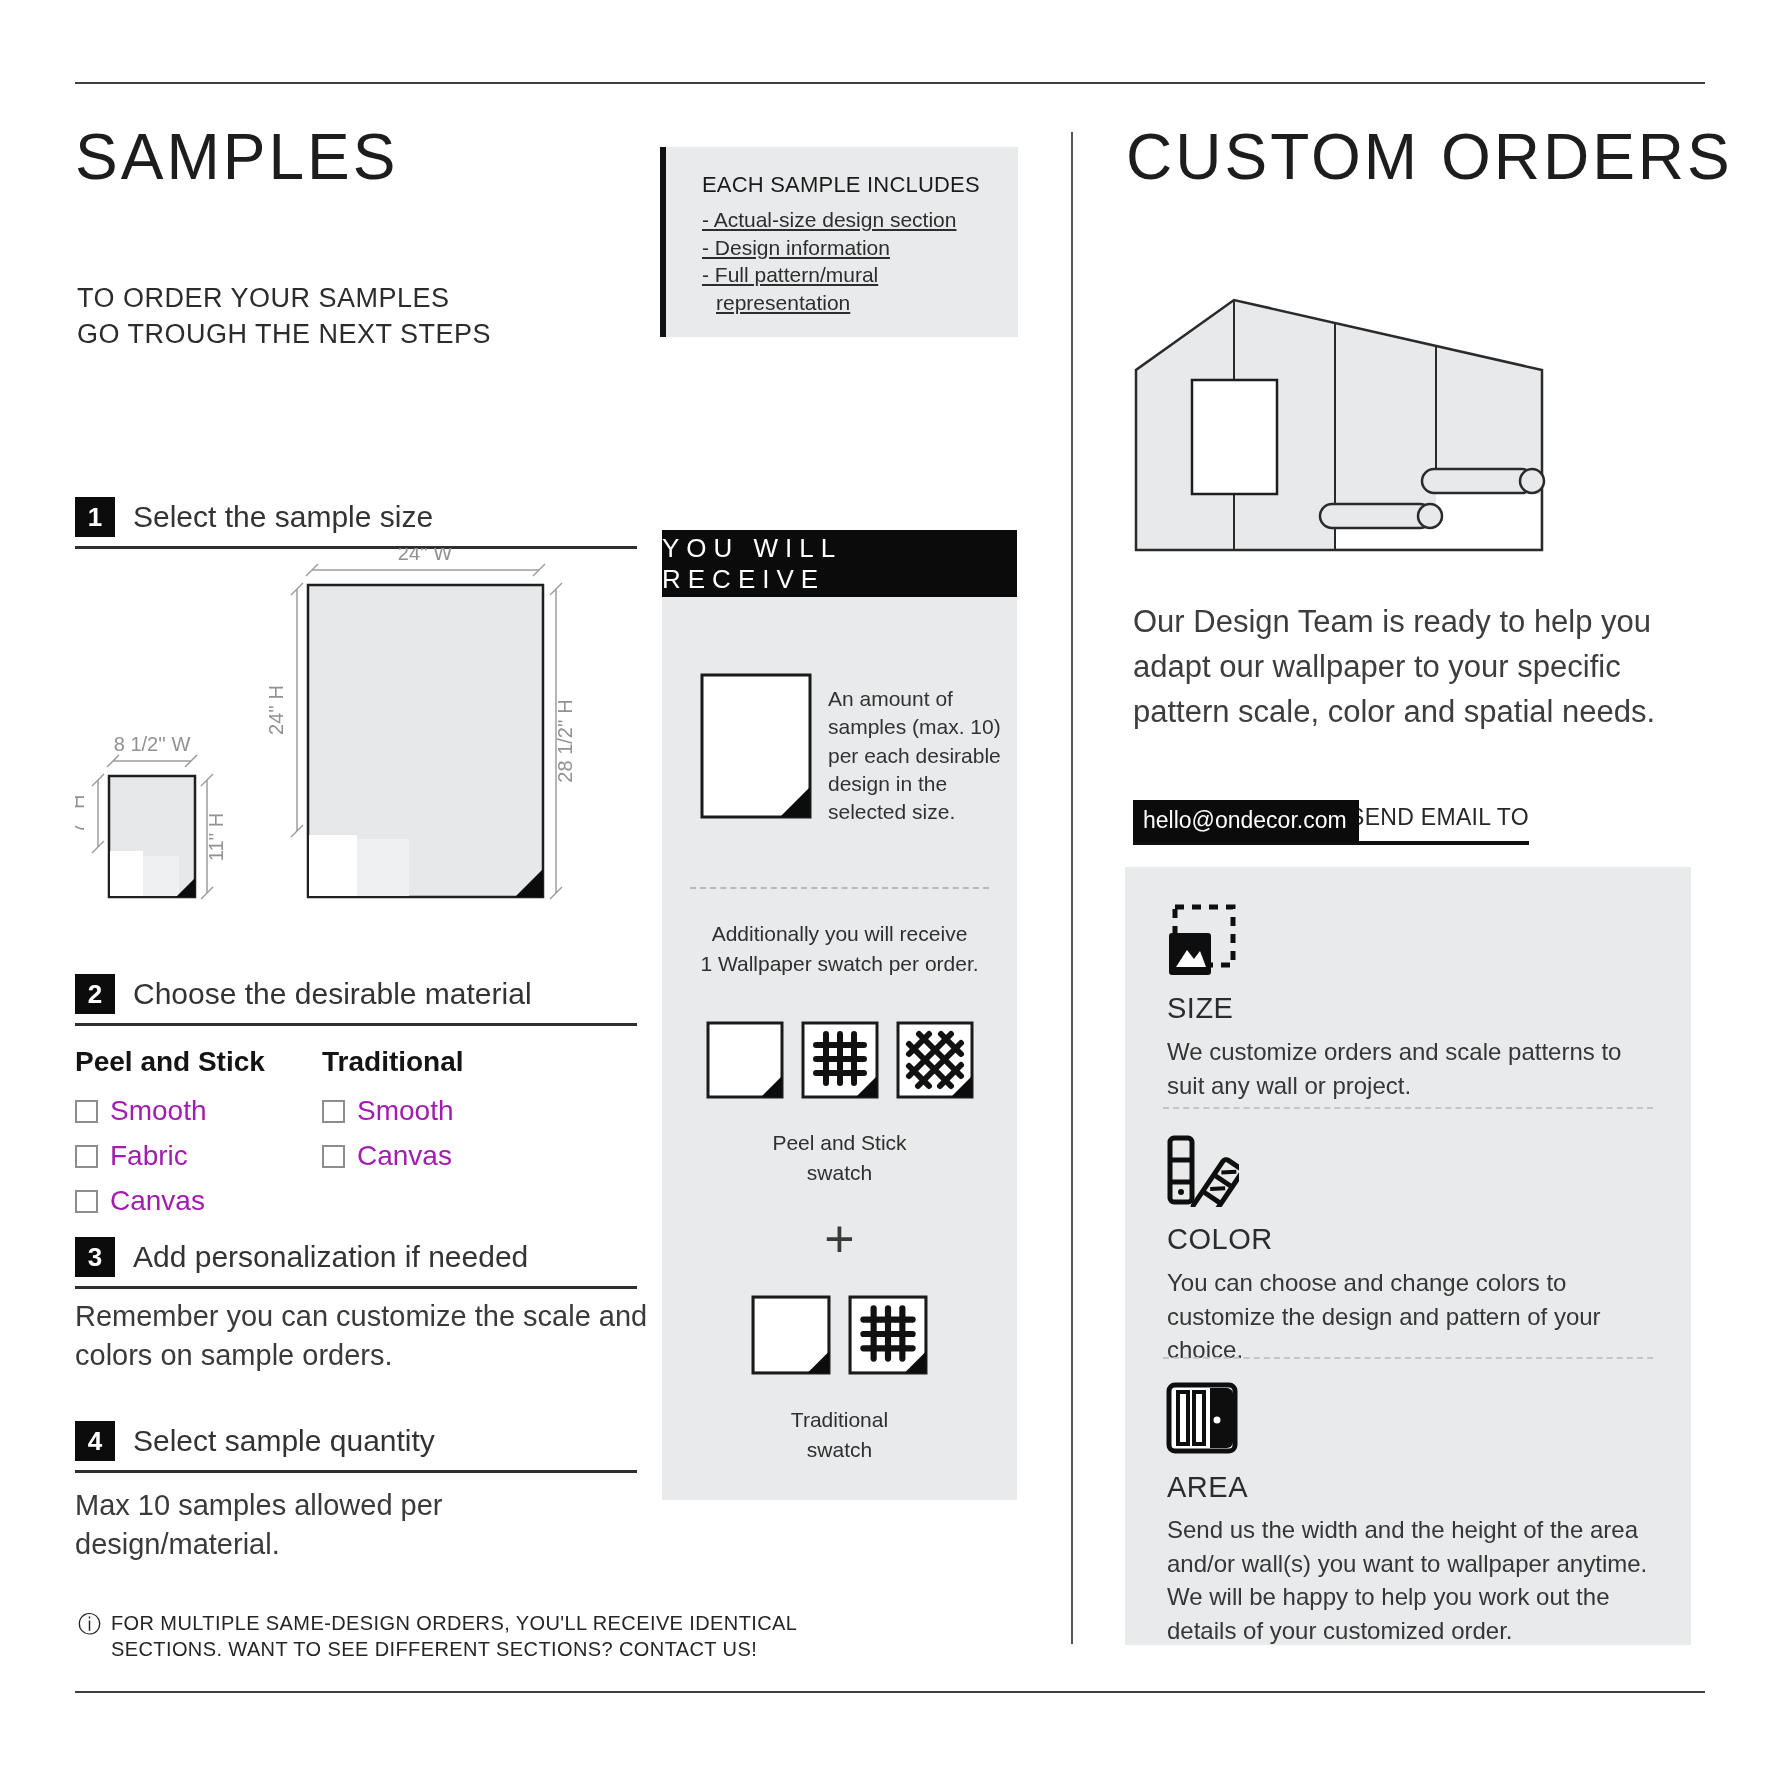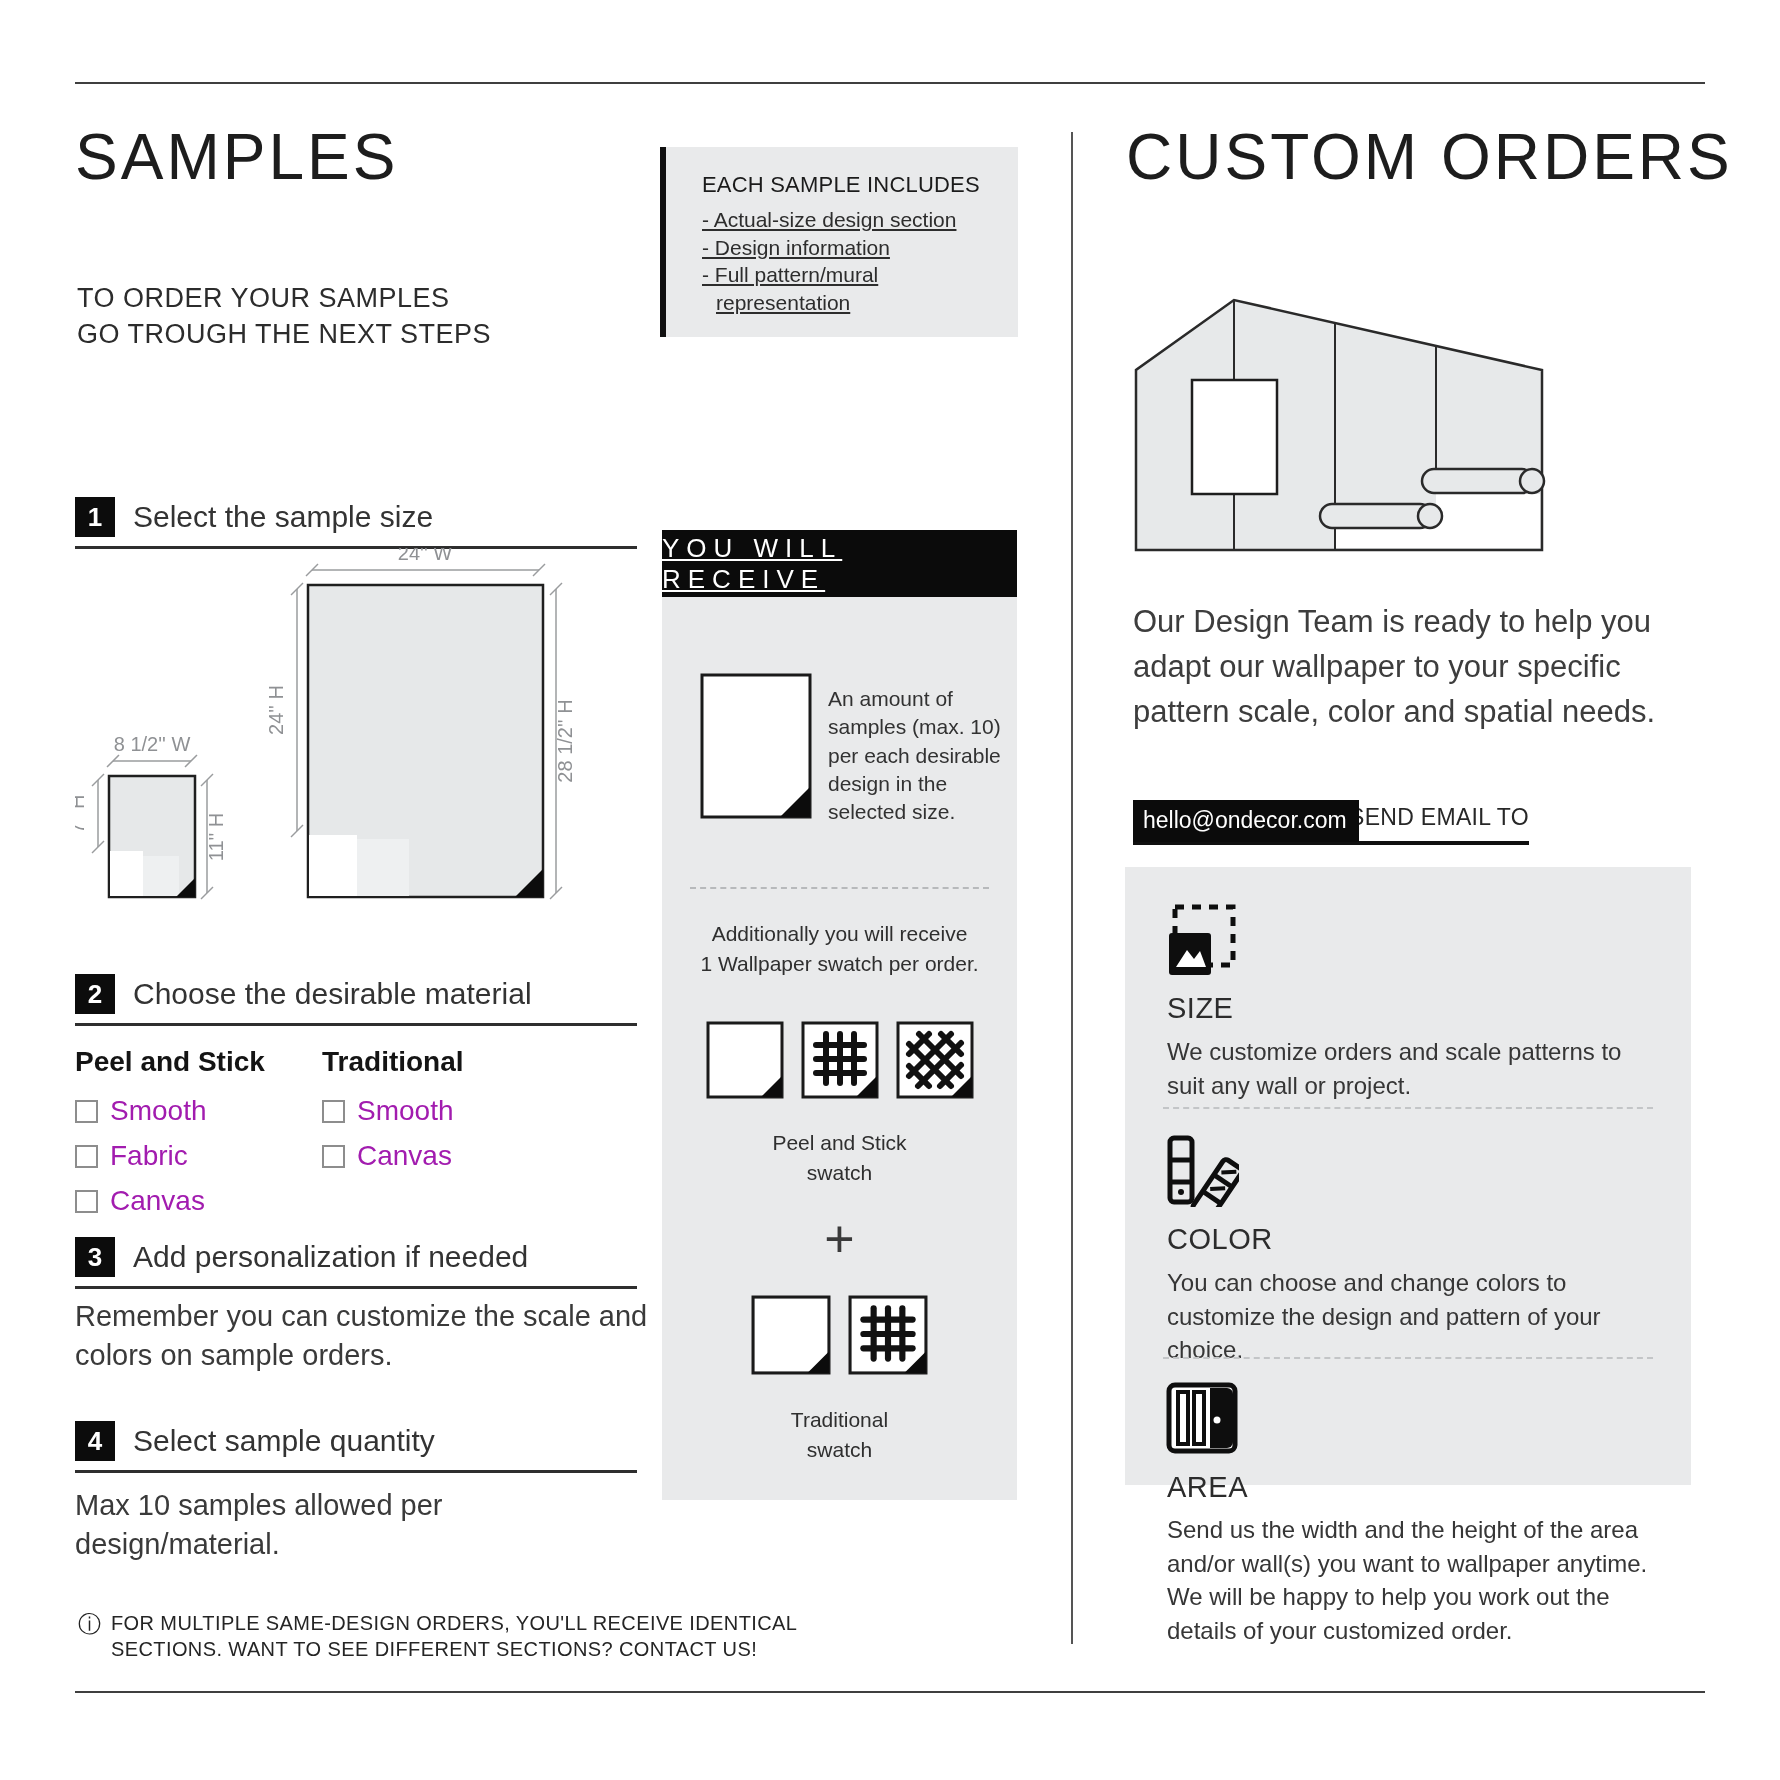--- a/index.html
+++ b/index.html
@@ -45,41 +45,41 @@
   #step3-text{top:1297px;}
   #step4-text{top:1486px;}
 
   
   .footnote{position:absolute;left:78px;top:1610px;display:flex;gap:10px;align-items:flex-start;}
   .info-glyph{font-size:23px;line-height:1.3;color:#222;}
   .footnote-text{font-size:20px;line-height:1.32;color:#252525;letter-spacing:.4px;}
 
   
   .receive-bar{position:absolute;left:662px;top:530px;width:355px;height:67px;background:#0b0b0b;color:#fff;
-    display:flex;align-items:center;justify-content:center;font-size:26px;letter-spacing:7px;text-decoration:underline;}
+    display:flex;align-items:center;justify-content:center;font-size:26px;letter-spacing:7px;}
   .receive-panel{position:absolute;left:662px;top:597px;width:355px;height:903px;background:#e9eaeb;}
   .sheet-icon{position:absolute;left:38px;top:76px;}
   .amount-text{position:absolute;left:166px;top:88px;width:176px;font-size:21px;line-height:1.35;color:#323232;}
   .dash-div{position:absolute;left:28px;right:28px;border-top:2px dashed #b7b9bb;}
   .receive-panel .dash-div{top:290px;}
   .center-text{position:absolute;left:0;width:100%;text-align:center;font-size:21px;line-height:1.42;color:#2f2f2f;}
   #additionally{top:322px;}
   .swatch-row{position:absolute;left:0;width:100%;display:flex;justify-content:center;gap:17px;}
   #swatch-row-1{top:424px;}
   #swatch-row-2{top:698px;}
   #peel-label{top:531px;}
   .plus{position:absolute;left:0;width:100%;top:612px;text-align:center;font-size:52px;font-weight:300;color:#3a3a3a;}
   #trad-label{top:808px;}
 
   
   .custom-intro{position:absolute;left:1133px;top:600px;width:570px;font-size:31px;line-height:1.45;color:#3d3d3d;}
   .chat-label{position:absolute;left:1133px;top:804px;font-size:23px;color:#272727;letter-spacing:.3px;border-bottom:4px solid #101010;padding-bottom:10px;}
   .email-box{position:absolute;left:1133px;top:800px;background:#0b0b0b;color:#fff;font-size:23px;padding:7px 12px 8px 10px;}
 
-  .custom-panel{position:absolute;left:1125px;top:867px;width:566px;height:618px;background:#e9eaeb;}
+  .custom-panel{position:absolute;left:1125px;top:867px;width:566px;height:778px;background:#e9eaeb;}
   .feat-icon{position:absolute;left:40px;}
   #size-icon{top:36px;}
   #color-icon{top:266px;}
   #area-icon{top:514px;}
   .feat-head{position:absolute;left:42px;font-size:29px;color:#2c2c2c;letter-spacing:.5px;}
   #size-head{top:125px;}
   #color-head{top:356px;}
   #area-head{top:604px;}
   .feat-text{position:absolute;left:42px;width:495px;font-size:24px;line-height:1.4;color:#363636;}
   #size-text{top:168px;}

